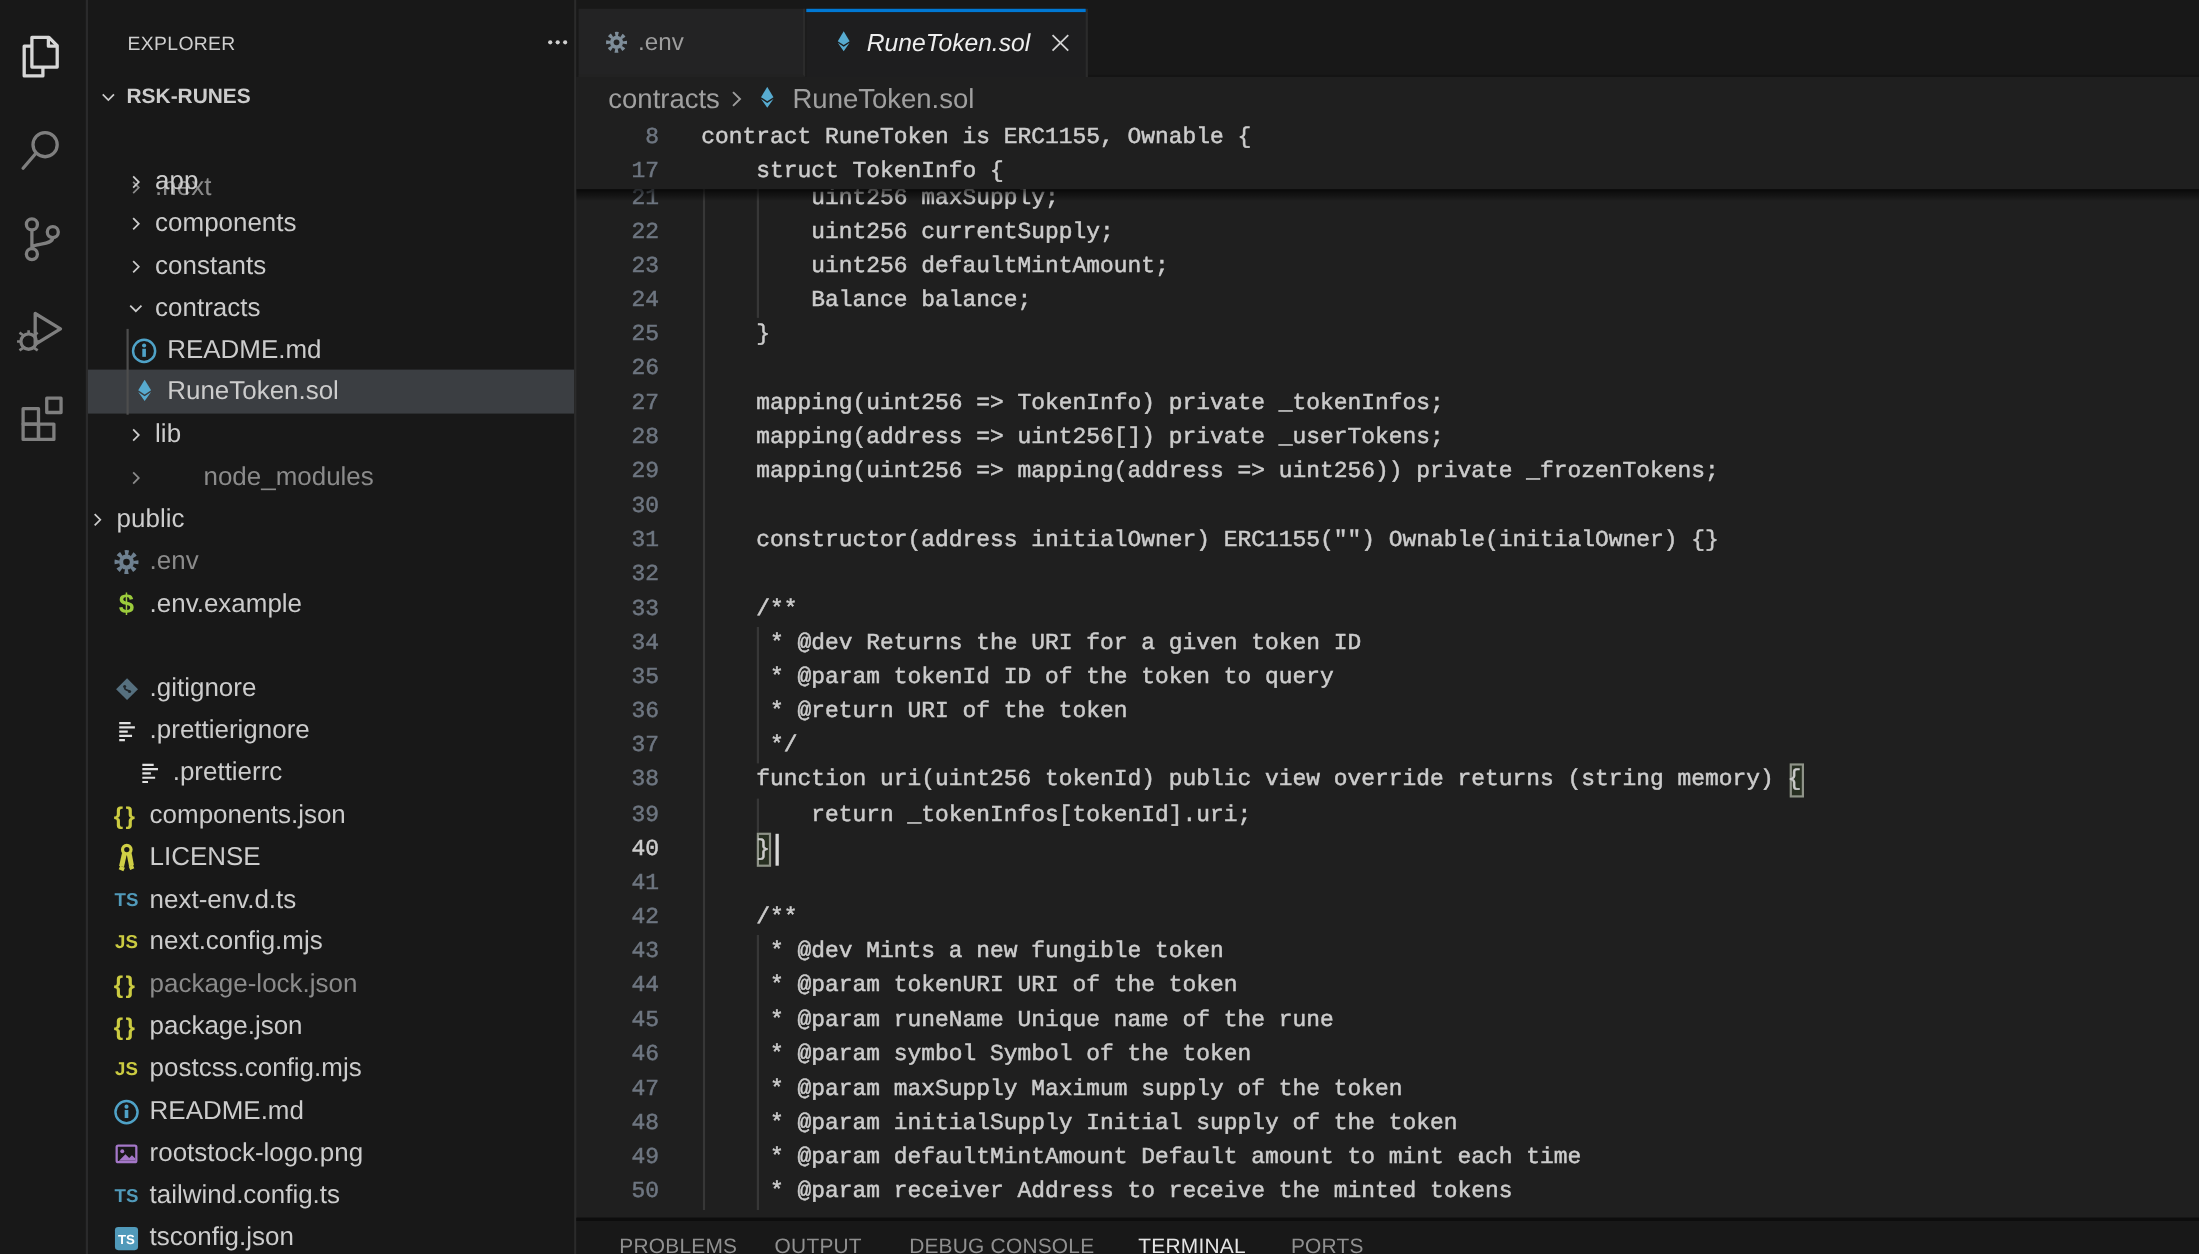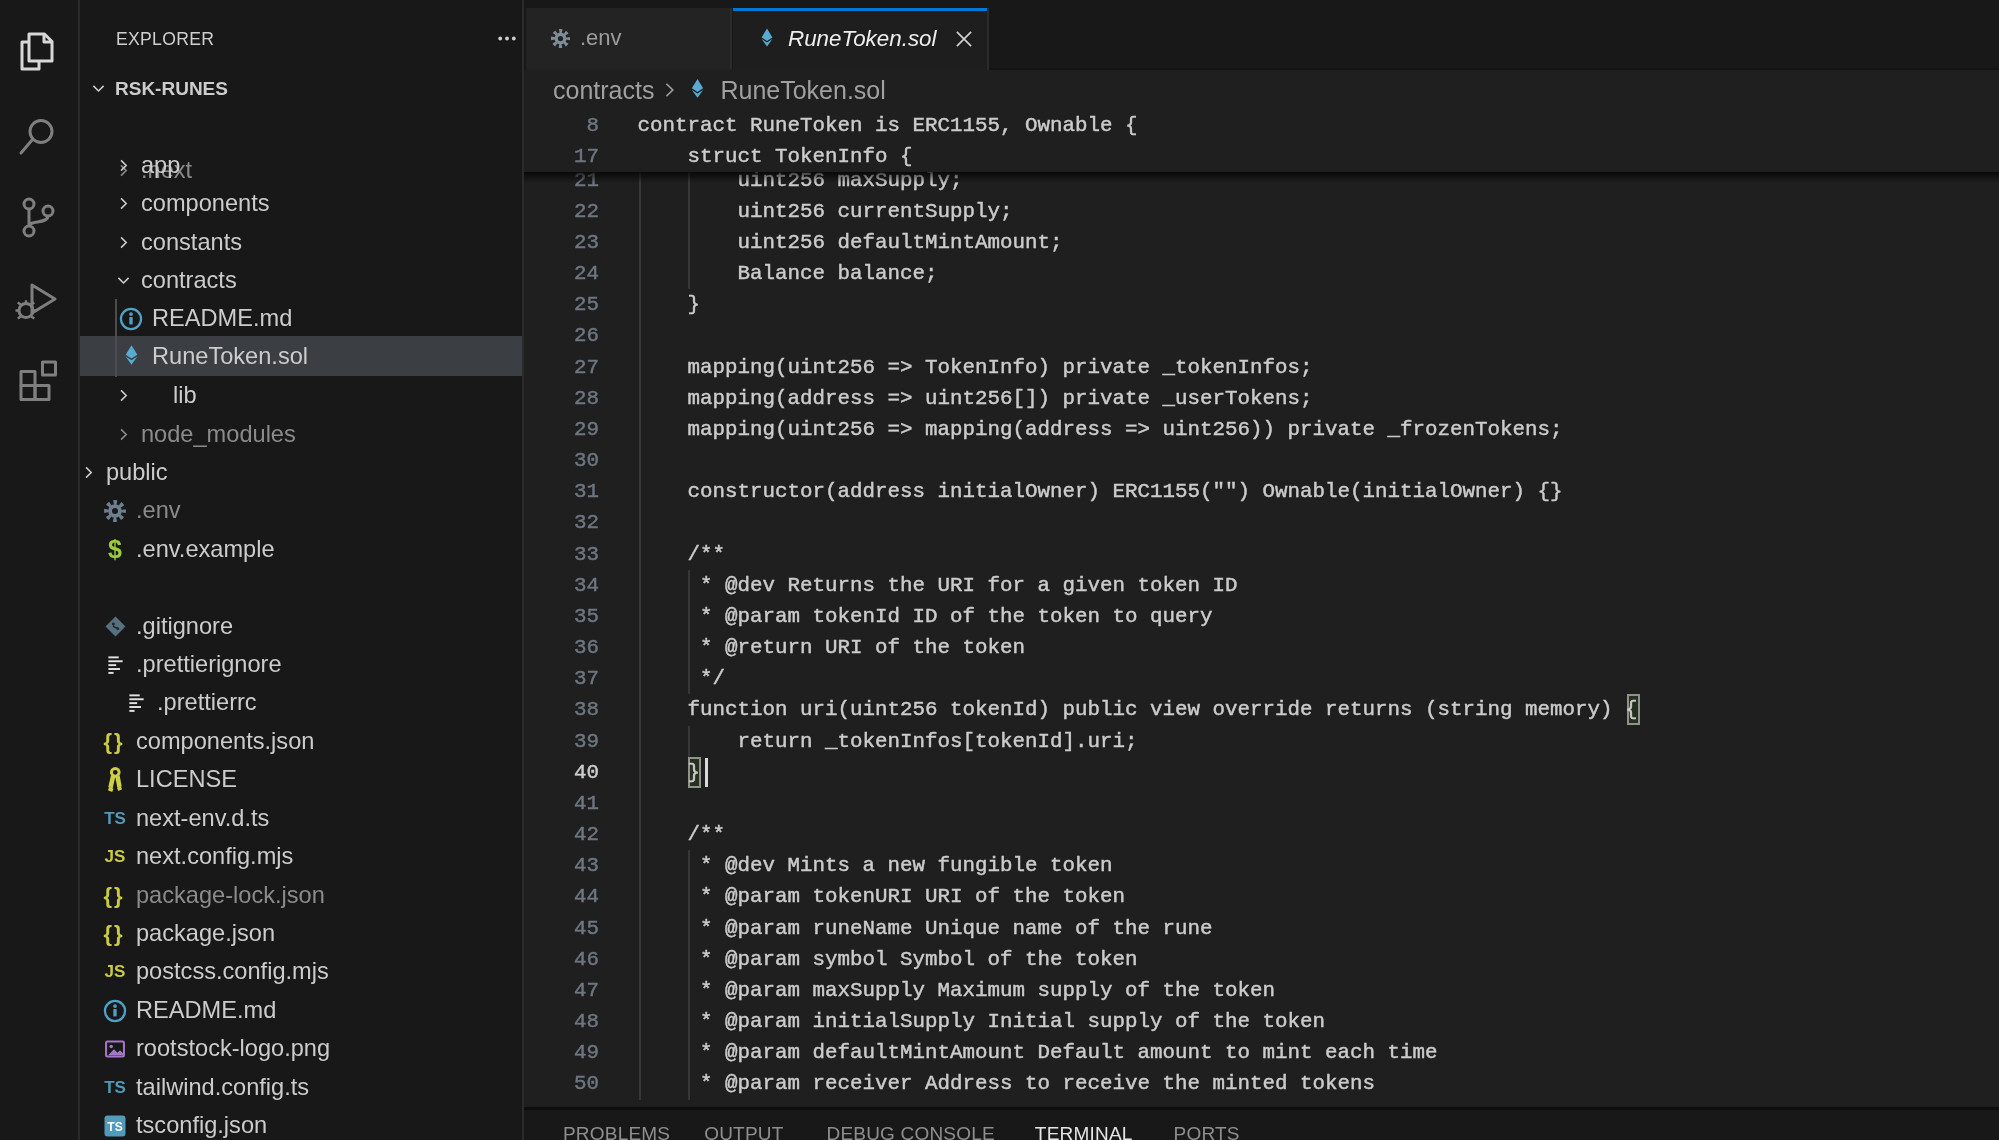--- a/index.html
+++ b/index.html
@@ -155,27 +155,27 @@
     </div>
     <div class="trow sel" style="top:336px; height:40px; padding-left:38px;">
       <span class="ficon">
         <svg width="13" height="23" viewBox="0 0 12 21">
           <path d="M6 0 L11.4 8.9 L6 12.4 L0.6 8.9 Z" fill="#57abd0"></path>
           <path d="M0.6 10.4 L6 13.9 L11.4 10.4 L6 18 Z" fill="#57abd0"></path>
         </svg>
       </span>
       <span class="lbl">RuneToken.sol</span>
     </div>
-    <div class="trow" style="top:376px; padding-left:35px;gap:32px;">
+    <div class="trow" style="top:376px; padding-left:35px;">
       <svg class="chev" style="margin-right:9px" width="17" height="17" viewBox="0 0 16 16">
         <path d="M5.7 3.2 L10.5 8 L5.7 12.8" fill="none" stroke="#cccccc" stroke-width="1.5"></path>
       </svg>
       <span class="lbl">lib</span>
     </div>
-    <div class="trow" style="top:415px; padding-left:35px;">
+    <div class="trow" style="top:415px; padding-left:35px;gap:44px;">
       <svg class="chev" style="margin-right:9px" width="17" height="17" viewBox="0 0 16 16">
         <path d="M5.7 3.2 L10.5 8 L5.7 12.8" fill="none" stroke="#8b8b8b" stroke-width="1.5"></path>
       </svg>
       <span class="lbl dim">node_modules</span>
     </div>
     <div class="trow" style="top:453px; ">
       <svg class="chev" style="margin-right:9px" width="17" height="17" viewBox="0 0 16 16">
         <path d="M5.7 3.2 L10.5 8 L5.7 12.8" fill="none" stroke="#cccccc" stroke-width="1.5"></path>
       </svg>
       <span class="lbl">public</span>

